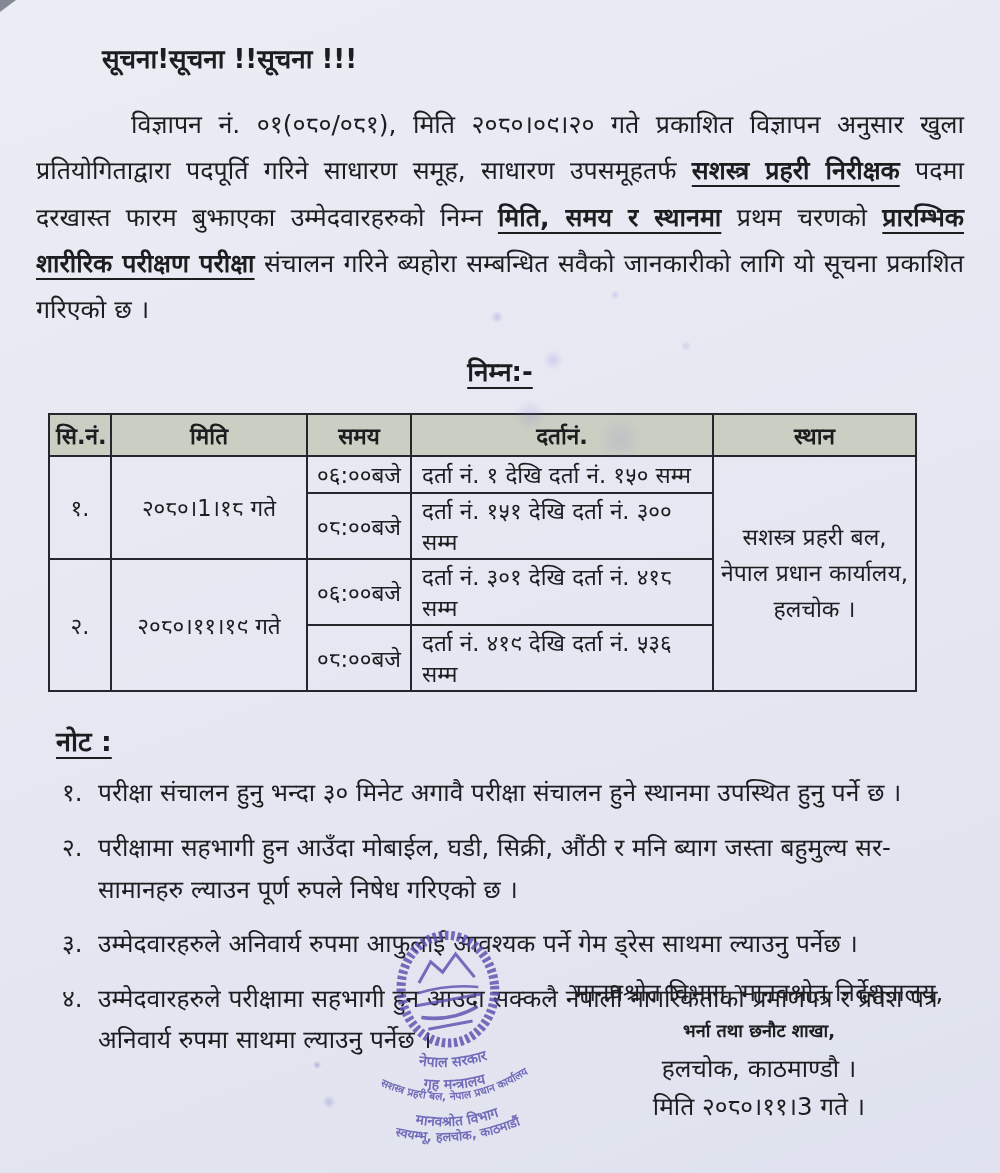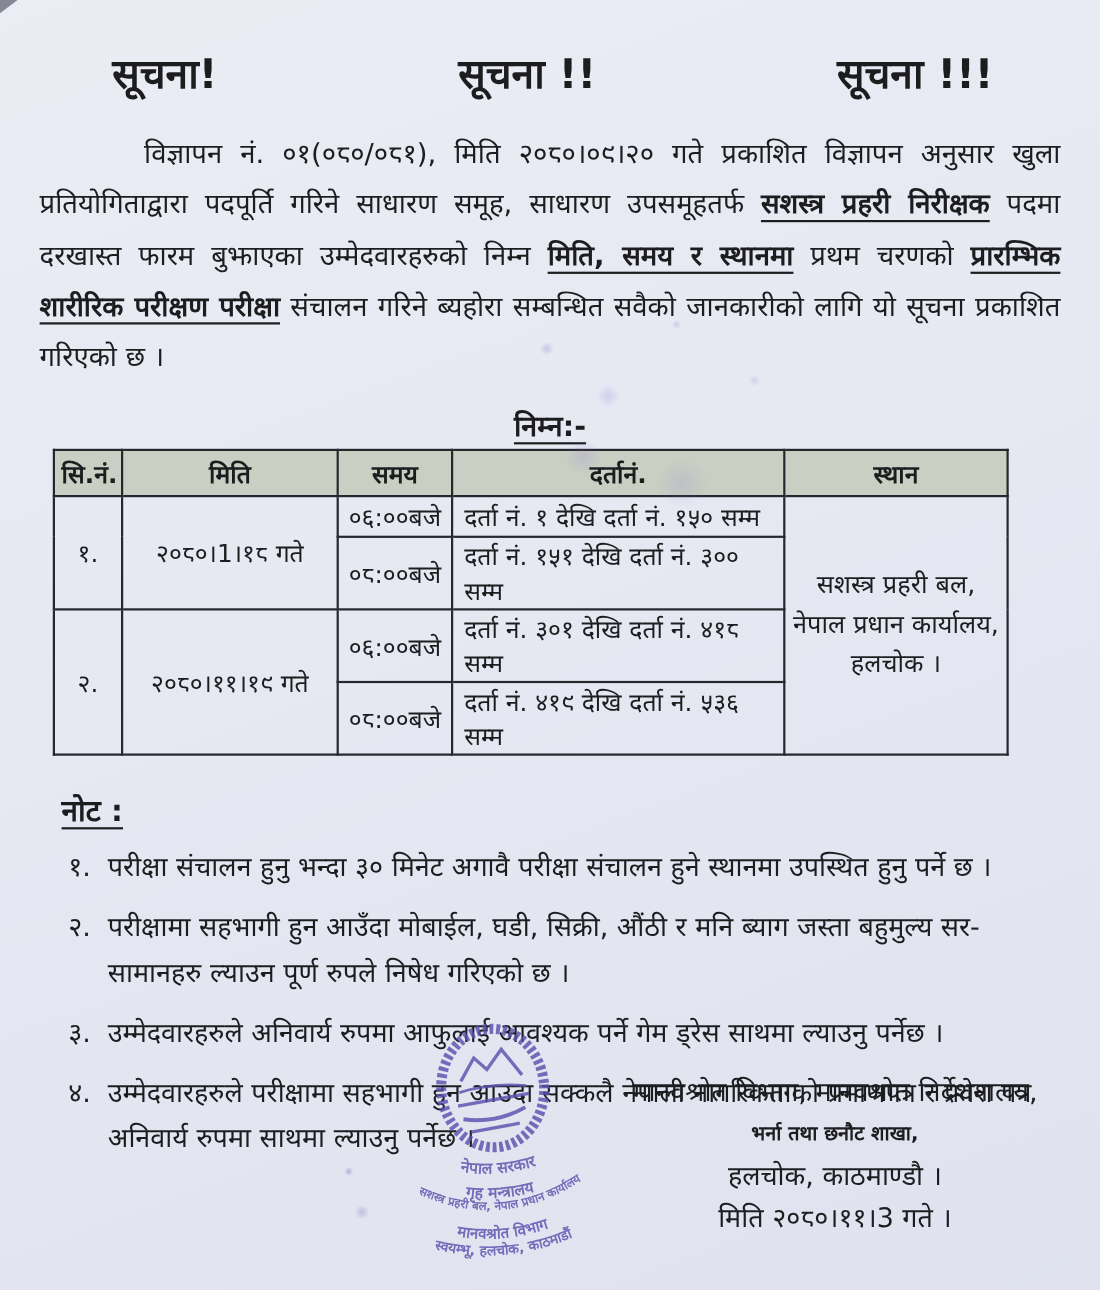--- a/index.html
+++ b/index.html
@@ -13,23 +13,23 @@
     color:#1d1d20;
     overflow:hidden;
   }
   .corner-mark {
     position:absolute; left:0; top:0; width:0; height:0;
     border-left:16px solid rgba(50,52,70,.55);
     border-bottom:12px solid transparent;
   }
   
   .titles {
-    display:flex; justify-content:space-between;
+    display:flex; 
     padding:40px 97px 0 102px;
-    font-size:37px; font-weight:bold;
+    font-size:26px; font-weight:bold;
   }
   
   .intro {
     margin:26px 36px 0 36px;
     font-size:25px; line-height:1.85;
     text-align:justify; text-indent:95px;
   }
   .bu {
     font-weight:bold;
     text-decoration:underline;
@@ -39,21 +39,21 @@
   .u {
     text-decoration:underline;
     text-decoration-thickness:2px;
     text-underline-offset:6px;
     margin-top:48px;
   }
   
   .table-heading { margin-top:20px; text-align:center; font-size:26px; font-weight:bold; }
   table.schedule {
     border-collapse:collapse;
-    margin:4px 0 0 48px;
+    margin:24px 0 0 48px;
     width:867px;
     font-size:22.5px;
     table-layout:fixed;
   }
   table.schedule th, table.schedule td {
     border:2px solid #26262c;
     padding:1px 6px;
     text-align:center;
     overflow:hidden;
   }

